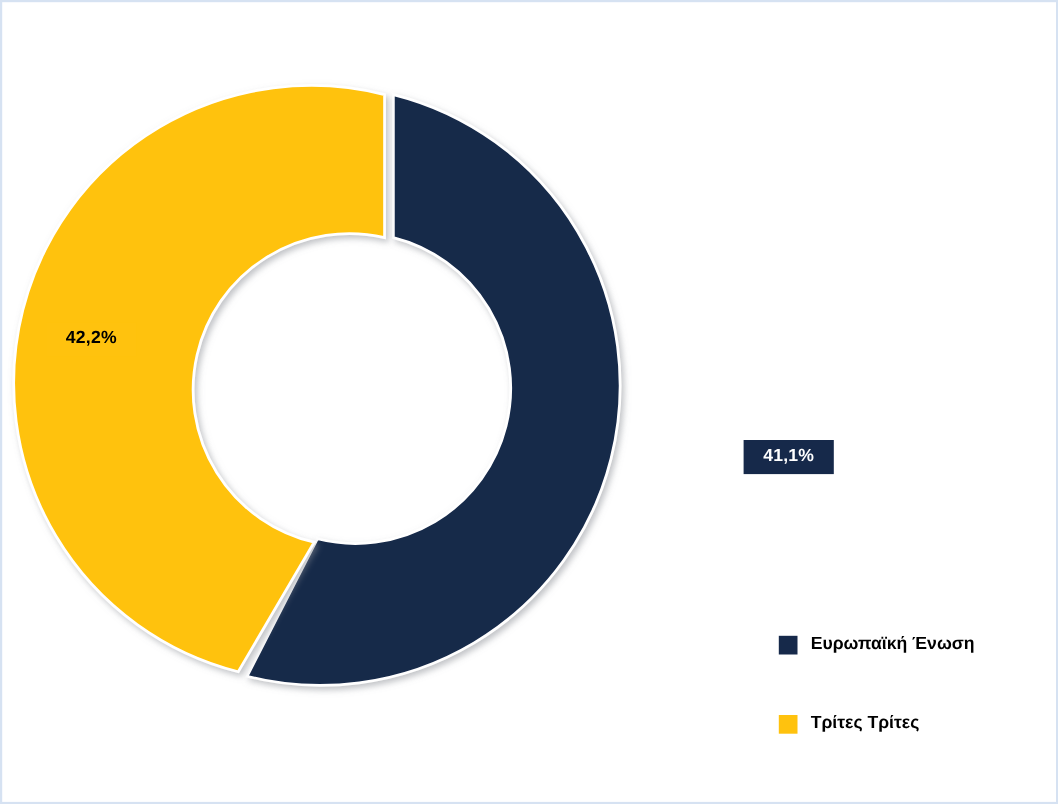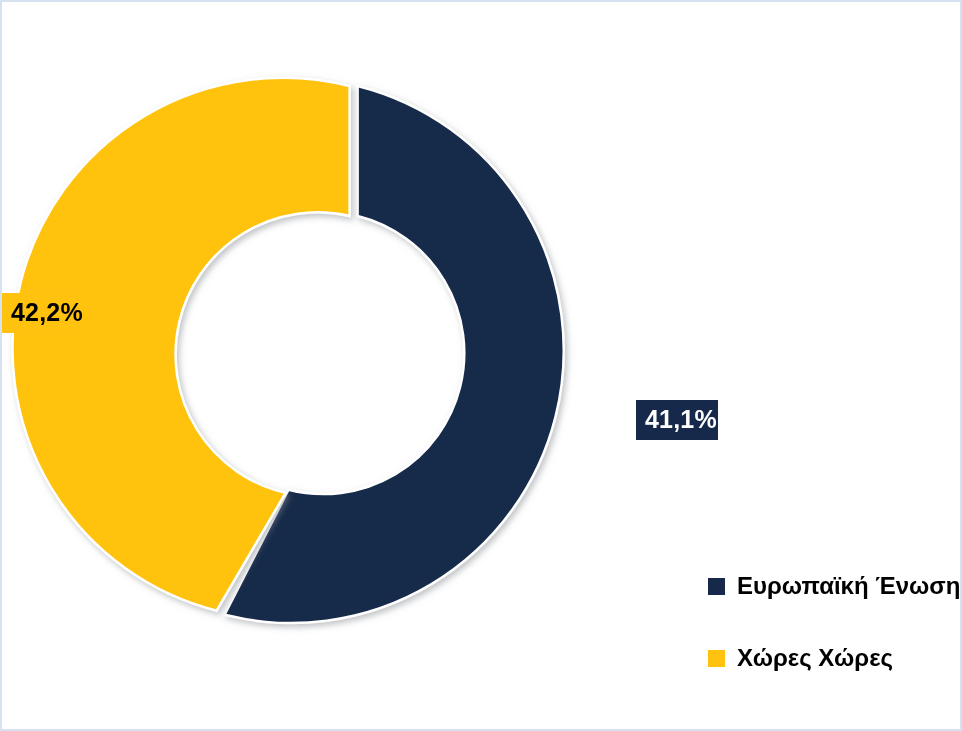--- a/index.html
+++ b/index.html
@@ -27,26 +27,27 @@
     height: 731px;
   }
   svg.donut-svg {
     display: block;
     width: 962px;
     height: 731px;
   }
   .data-label {
     position: absolute;
     font-weight: bold;
-    font-size: 25px;
+    font-size: 16px;
     letter-spacing: 0.2px;
     line-height: 1;
     padding: 7px 9px 8px 9px;
     white-space: nowrap;
     box-sizing: border-box;
+    margin-left: 40px;
   }
   #label-tritres {
     left: 0px;
     top: 291px;
     background: #FFC20E;
     color: #000000;
     width: 82px;
     text-align: center;
   }
   #label-eu {
@@ -68,21 +69,21 @@
     align-items: center;
     height: 72px;
   }
   .legend-swatch {
     width: 17px;
     height: 17px;
     flex: 0 0 17px;
     margin-right: 12px;
   }
   .legend-label {
-    font-size: 24px;
+    font-size: 16px;
     font-weight: bold;
     color: #000000;
     white-space: nowrap;
   }
 </style>
 </head>
 <body>
 
 <div id="chart-frame">
 
@@ -116,17 +117,17 @@
 
   <div class="data-label" id="label-eu">41,1%</div>
 
   <div id="legend">
     <div class="legend-item">
       <span class="legend-swatch" style="background:#16294A"></span>
       <span class="legend-label">Ευρωπαϊκή Ένωση</span>
     </div>
     <div class="legend-item">
       <span class="legend-swatch" style="background:#FFC20E"></span>
-      <span class="legend-label">Χώρες Χώρες</span>
+      <span class="legend-label">Τρίτες Τρίτες</span>
     </div>
   </div>
 
 </div>
 
 </body></html>

